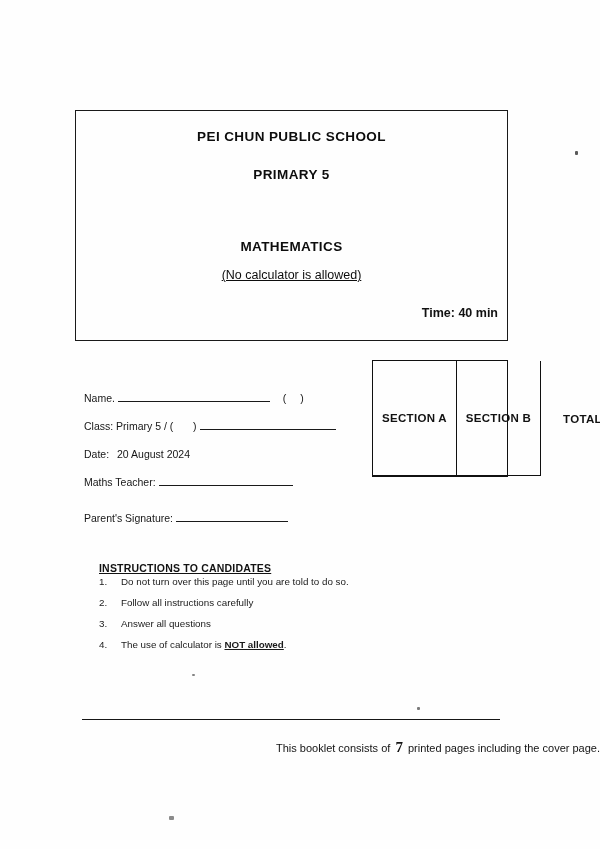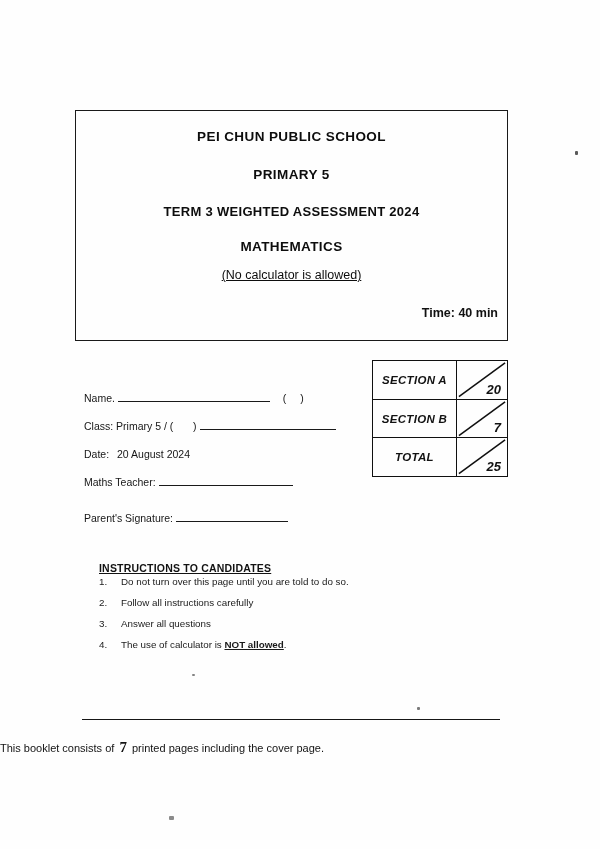--- a/index.html
+++ b/index.html
@@ -84,22 +84,21 @@
   
   .marks-table {
     position: absolute;
     left: 372px;
     top: 360px;
     width: 136px;
     height: 117px;
     border: 1.6px solid #101010;
     box-sizing: border-box;
     display: flex;
-    flex-direction: column;
-    font-style: italic;
+    flex-direction: row;
   }
   .marks-row {
     flex: 1 1 0;
     display: flex;
     border-bottom: 1.4px solid #101010;
     box-sizing: border-box;
     position: relative;
   }
   .marks-row:last-child { border-bottom: none; }
   .marks-label {
@@ -199,21 +198,21 @@
     top: 719px;
     width: 418px;
     height: 0;
     border-top: 1.4px solid #161616;
   }
   .footer-text {
     position: absolute;
     left: 0;
     top: 739px;
     width: 600px;
-    text-align: left;
+    text-align: right;
     font-size: 11px;
     color: #131313;
   }
   .footer-pages {
     font-size: 15px;
     font-weight: bold;
     font-family: "Liberation Serif", serif;
     padding: 0 2px;
   }
 
@@ -229,21 +228,20 @@
   .speck-d { left: 169px; top: 816px; width: 5px; height: 4px; opacity: .7; }
 </style>
 </head>
 <body>
 
 <div class="page">
 
   <div class="header-box">
     <div class="hdr-line hdr-school">PEI CHUN PUBLIC SCHOOL</div>
     <div class="hdr-line hdr-level">PRIMARY 5</div>
-    <div class="hdr-line hdr-exam">TERM 3 WEIGHTED ASSESSMENT 2024</div>
     <div class="hdr-line hdr-subject">MATHEMATICS</div>
     <div class="hdr-line hdr-note">(No calculator is allowed)</div>
     <div class="hdr-time">Time: 40 min</div>
   </div>
 
   <div class="marks-table">
     <div class="marks-row">
       <div class="marks-label">SECTION A</div>
       <div class="marks-value">
         <svg class="slash" viewBox="0 0 52 39" preserveAspectRatio="none">

